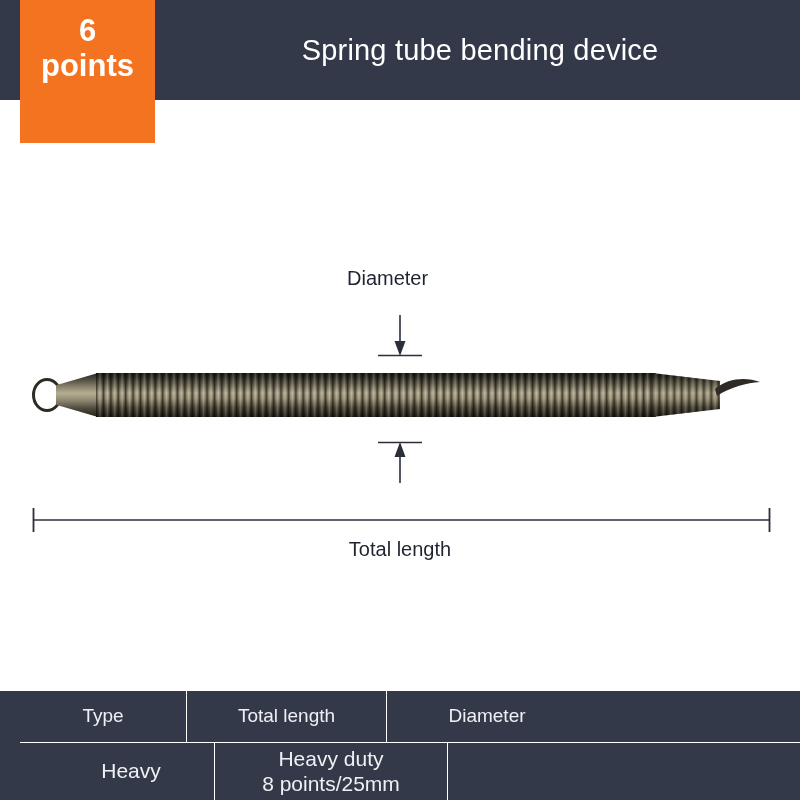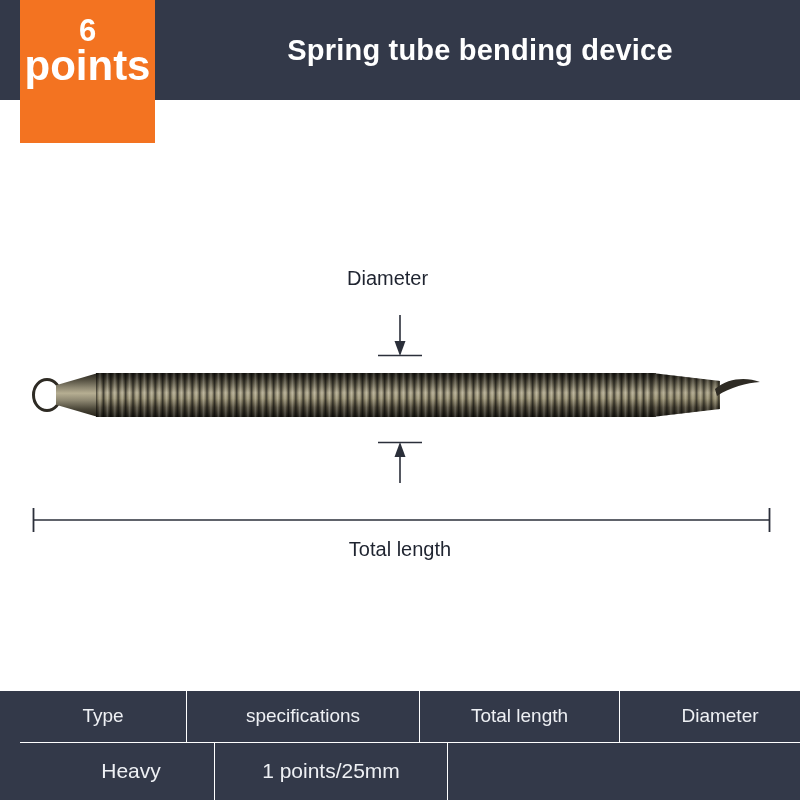--- a/index.html
+++ b/index.html
@@ -28,21 +28,21 @@
     position: absolute;
     left: 160px;
     top: 0;
     width: 640px;
     height: 100px;
     display: flex;
     align-items: center;
     justify-content: center;
     color: #ffffff;
     font-size: 29px;
-    font-weight: bold;
+    font-weight: normal;
     letter-spacing: 0.2px;
     text-align: center;
   }
   #points-badge {
     position: absolute;
     left: 20px;
     top: 0;
     width: 135px;
     height: 143px;
     background: #F37321;
@@ -54,21 +54,21 @@
     box-sizing: border-box;
   }
   #points-badge .badge-number {
     color: #ffffff;
     font-size: 31px;
     font-weight: bold;
     line-height: 34px;
   }
   #points-badge .badge-word {
     color: #ffffff;
-    font-size: 42px;
+    font-size: 31px;
     font-weight: bold;
     line-height: 36px;
   }
 
   
   #diagram {
     position: absolute;
     left: 0;
     top: 100px;
     width: 800px;
@@ -271,26 +271,26 @@
     <svg id="spring-tail" viewBox="0 0 48 26">
       <path d="M1,14 C14,3 32,2 46,7 C33,8 16,12 3,21 Z" fill="#2e2b24"></path>
     </svg>
   </div>
 </div>
 
 <div id="spec-table">
 
   <div class="table-row" id="table-header-row">
     <div class="table-cell col-type">Type</div>
-    <div class="table-cell col-spec">specifications</div>
     <div class="table-cell col-length">Total length</div>
     <div class="table-cell col-diameter last">Diameter</div>
   </div>
 
   <div class="table-row" id="table-data-row">
     <div class="table-cell col-type">Heavy</div>
     <div class="table-cell col-spec" id="cell-spec-value">
       <div>
-        <div>1 points/25mm</div>
+        <div>Heavy duty</div>
+        <div>8 points/25mm</div>
       </div>
     </div>
   </div>
 </div>
 
 </body></html>

